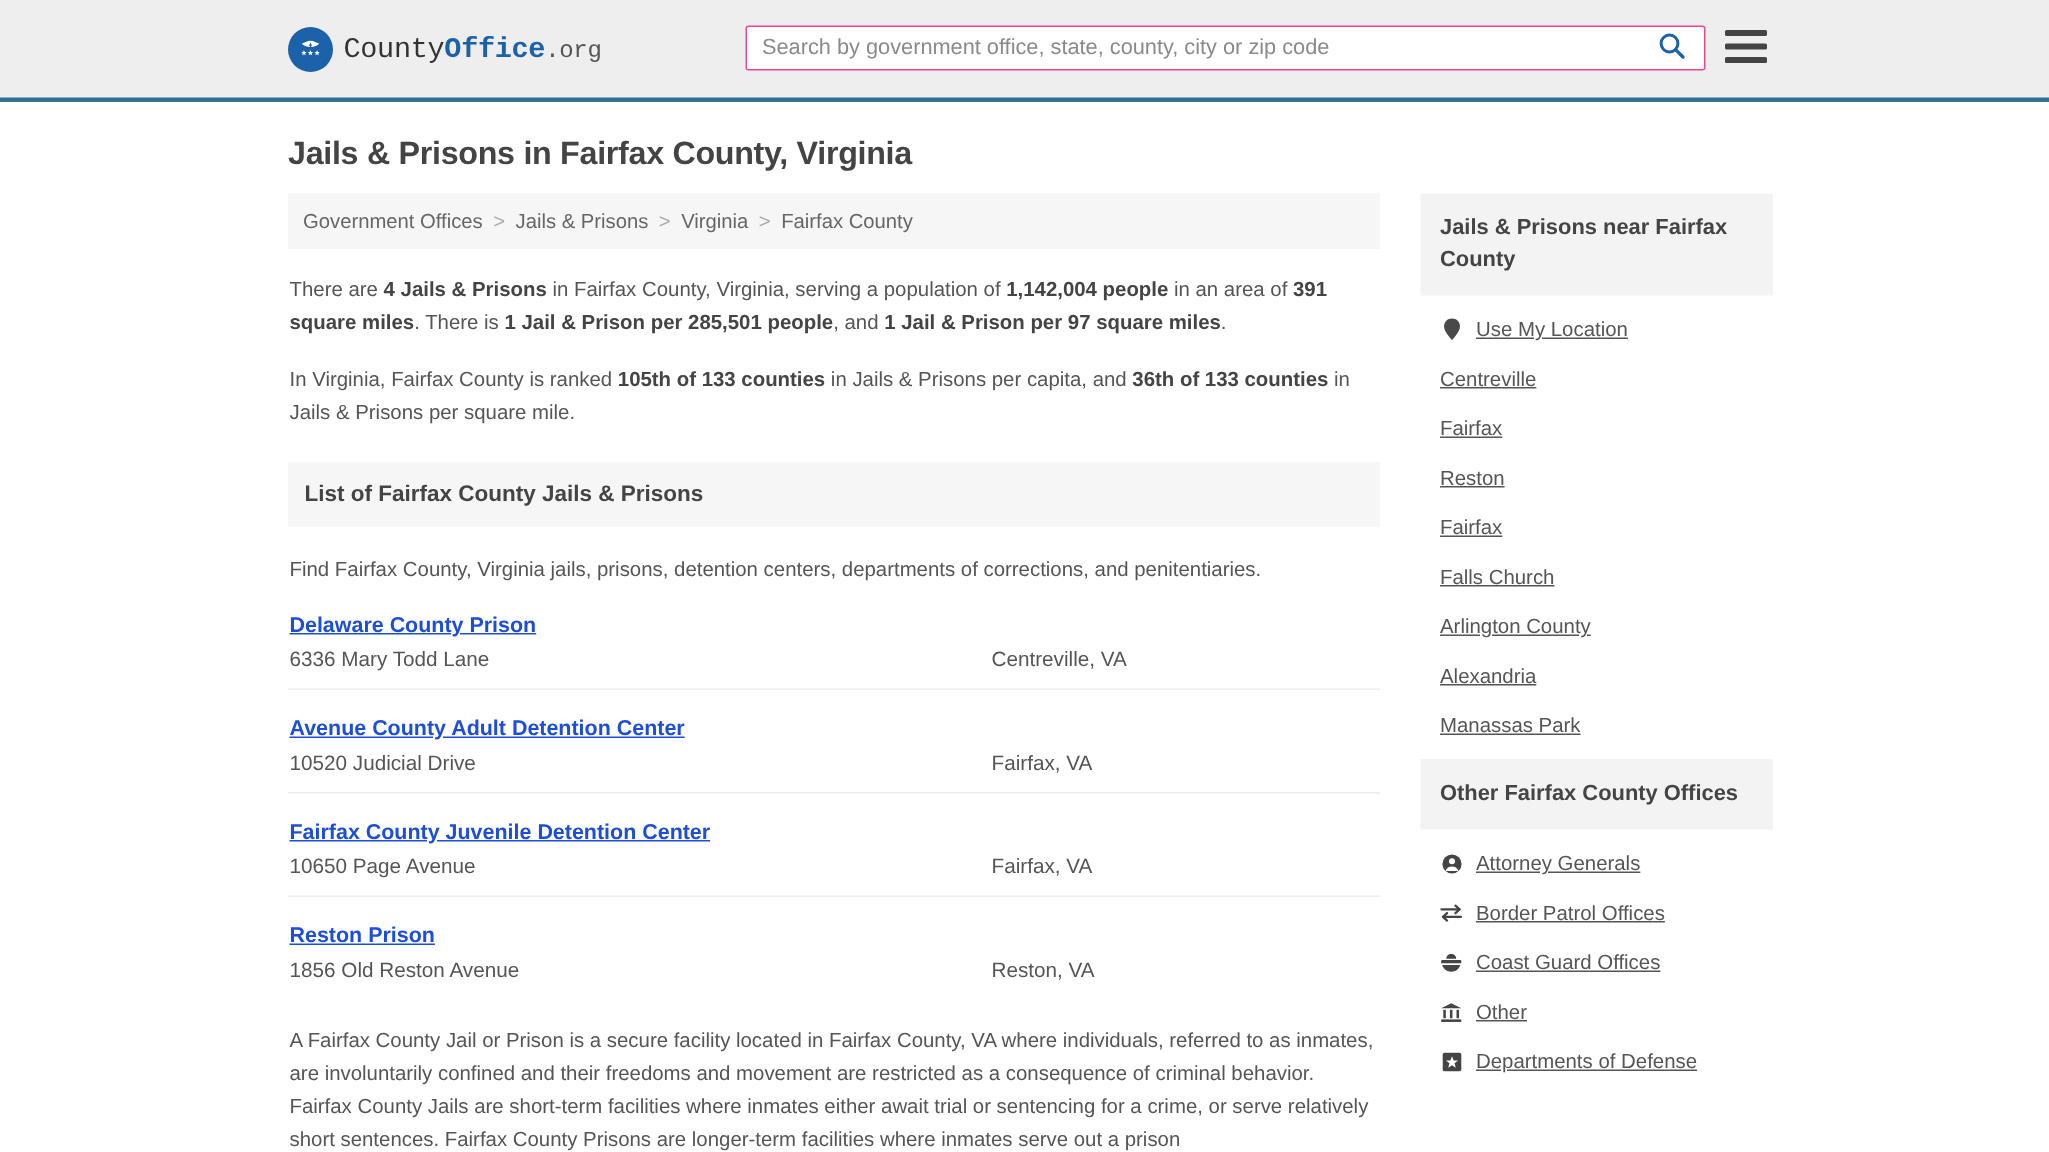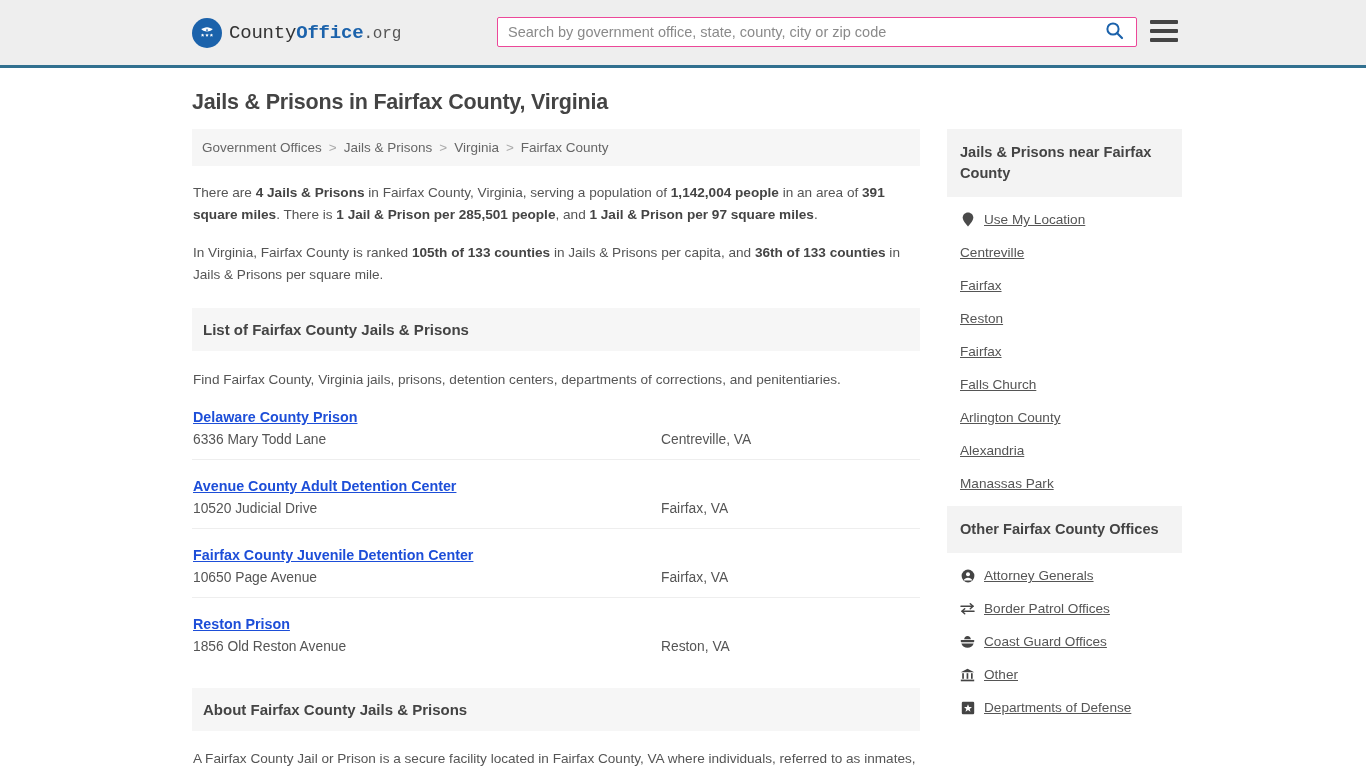--- a/index.html
+++ b/index.html
@@ -316,21 +316,20 @@
         </div>
         <div class="listing">
           <a class="listing-name" href="#">Reston Prison</a>
           <div class="listing-row">
             <span class="listing-addr">1856 Old Reston Avenue</span>
             <span class="listing-city">Reston, VA</span>
           </div>
         </div>
       </div>
 
-      <div class="section-head">About Fairfax County Jails &amp; Prisons</div>
       <p class="about-text">A Fairfax County Jail or Prison is a secure facility located in Fairfax County, VA where individuals, referred to as inmates, are involuntarily confined and their freedoms and movement are restricted as a consequence of criminal behavior. Fairfax County Jails are short-term facilities where inmates either await trial or sentencing for a crime, or serve relatively short sentences. Fairfax County Prisons are longer-term facilities where inmates serve out a prison</p>
     </div>
 
     <div class="side-col">
 
       <div class="panel">
         <div class="panel-head">Jails &amp; Prisons near Fairfax County</div>
         <div class="panel-body">
 
           <a class="side-link" href="#">

